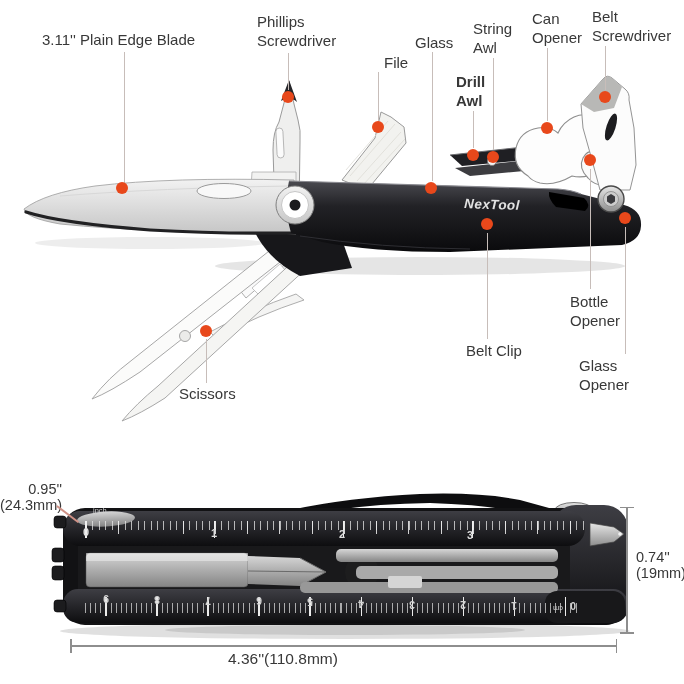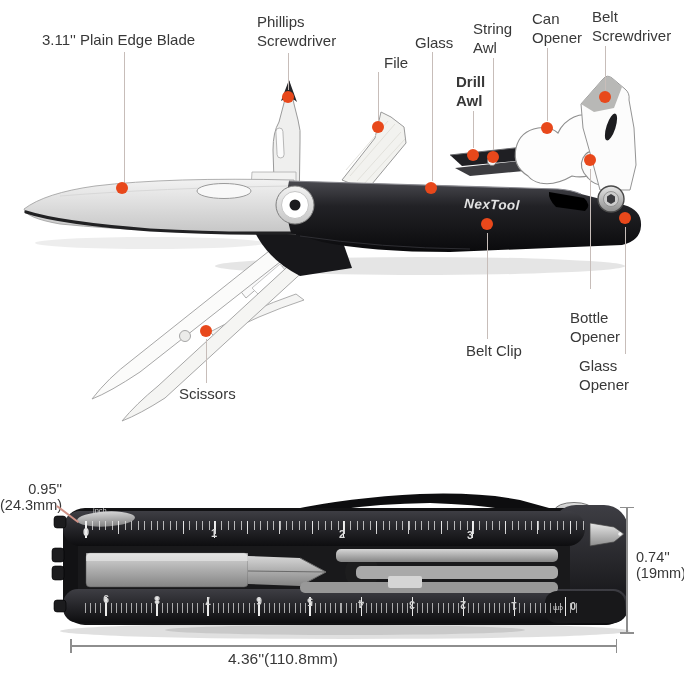--- a/index.html
+++ b/index.html
@@ -237,21 +237,21 @@
     <span>Opener</span></div>
   <div class="leader" style="left:546.5px;top:48px;height:73px;"></div>
   <div class="dot" style="left:541px;top:122px;"></div>
 
   <div class="lbl" style="left:592px;top:7px;">
     <span>Belt</span><br>
     <span>Screwdriver</span></div>
   <div class="leader" style="left:604.5px;top:46px;height:44px;"></div>
   <div class="dot" style="left:599px;top:91px;"></div>
 
-  <div class="lbl" style="left:570px;top:308px;">
+  <div class="lbl" style="left:570px;top:292px;">
     <span>Bottle</span><br>
     <span>Opener</span></div>
   <div class="leader" style="left:589.5px;top:169px;height:120px;"></div>
   <div class="dot" style="left:584px;top:154px;"></div>
 
   <div class="lbl" style="left:466px;top:341px;">
     <span>Belt Clip</span></div>
   <div class="leader" style="left:486.5px;top:233px;height:106px;"></div>
   <div class="dot" style="left:481px;top:218px;"></div>
 

